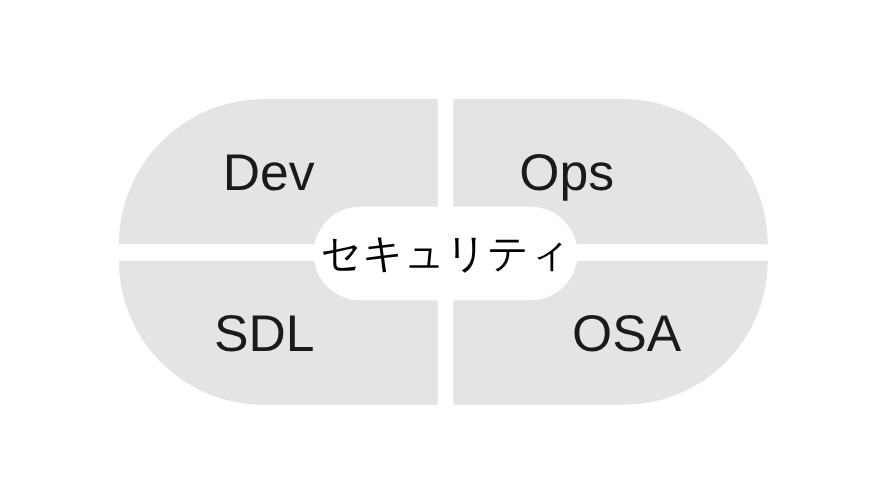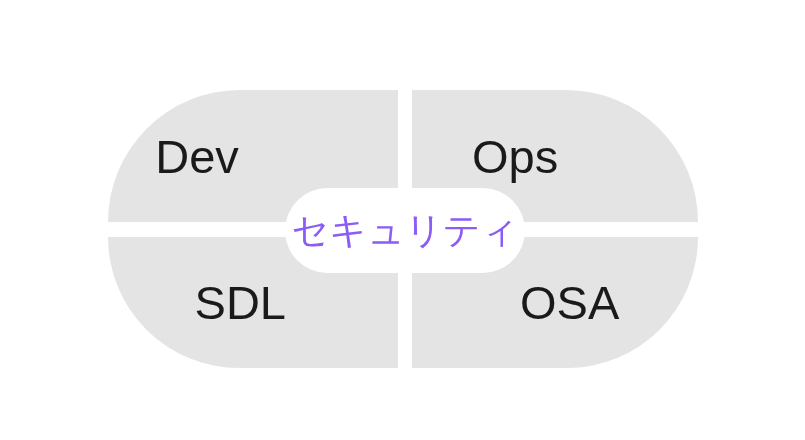--- a/index.html
+++ b/index.html
@@ -40,21 +40,21 @@
     letter-spacing: 0px;
   }
 
   
   #q-dev {
     left: 108px;
     top: 90px;
     width: 290px;
     height: 132px;
     border-top-left-radius: 132px 132px;
-    justify-content: center;
+    justify-content: flex-end;
     padding-right: 112px;
   }
 
   
   #q-ops {
     left: 412px;
     top: 90px;
     width: 286px;
     height: 132px;
     border-top-right-radius: 132px 132px;
@@ -93,21 +93,21 @@
     height: 85px;
     background: #ffffff;
     border-radius: 43px;
     display: flex;
     align-items: center;
     justify-content: center;
     box-sizing: border-box;
   }
 
   #hub .hub-label {
-    color: #8b5cf6;
+    color: #000000;
     font-size: 37px;
     font-weight: 400;
     line-height: 1;
     white-space: nowrap;
     font-family: "DejaVu Sans", "Liberation Sans", sans-serif;
   }
 </style>
 </head>
 <body>
 

